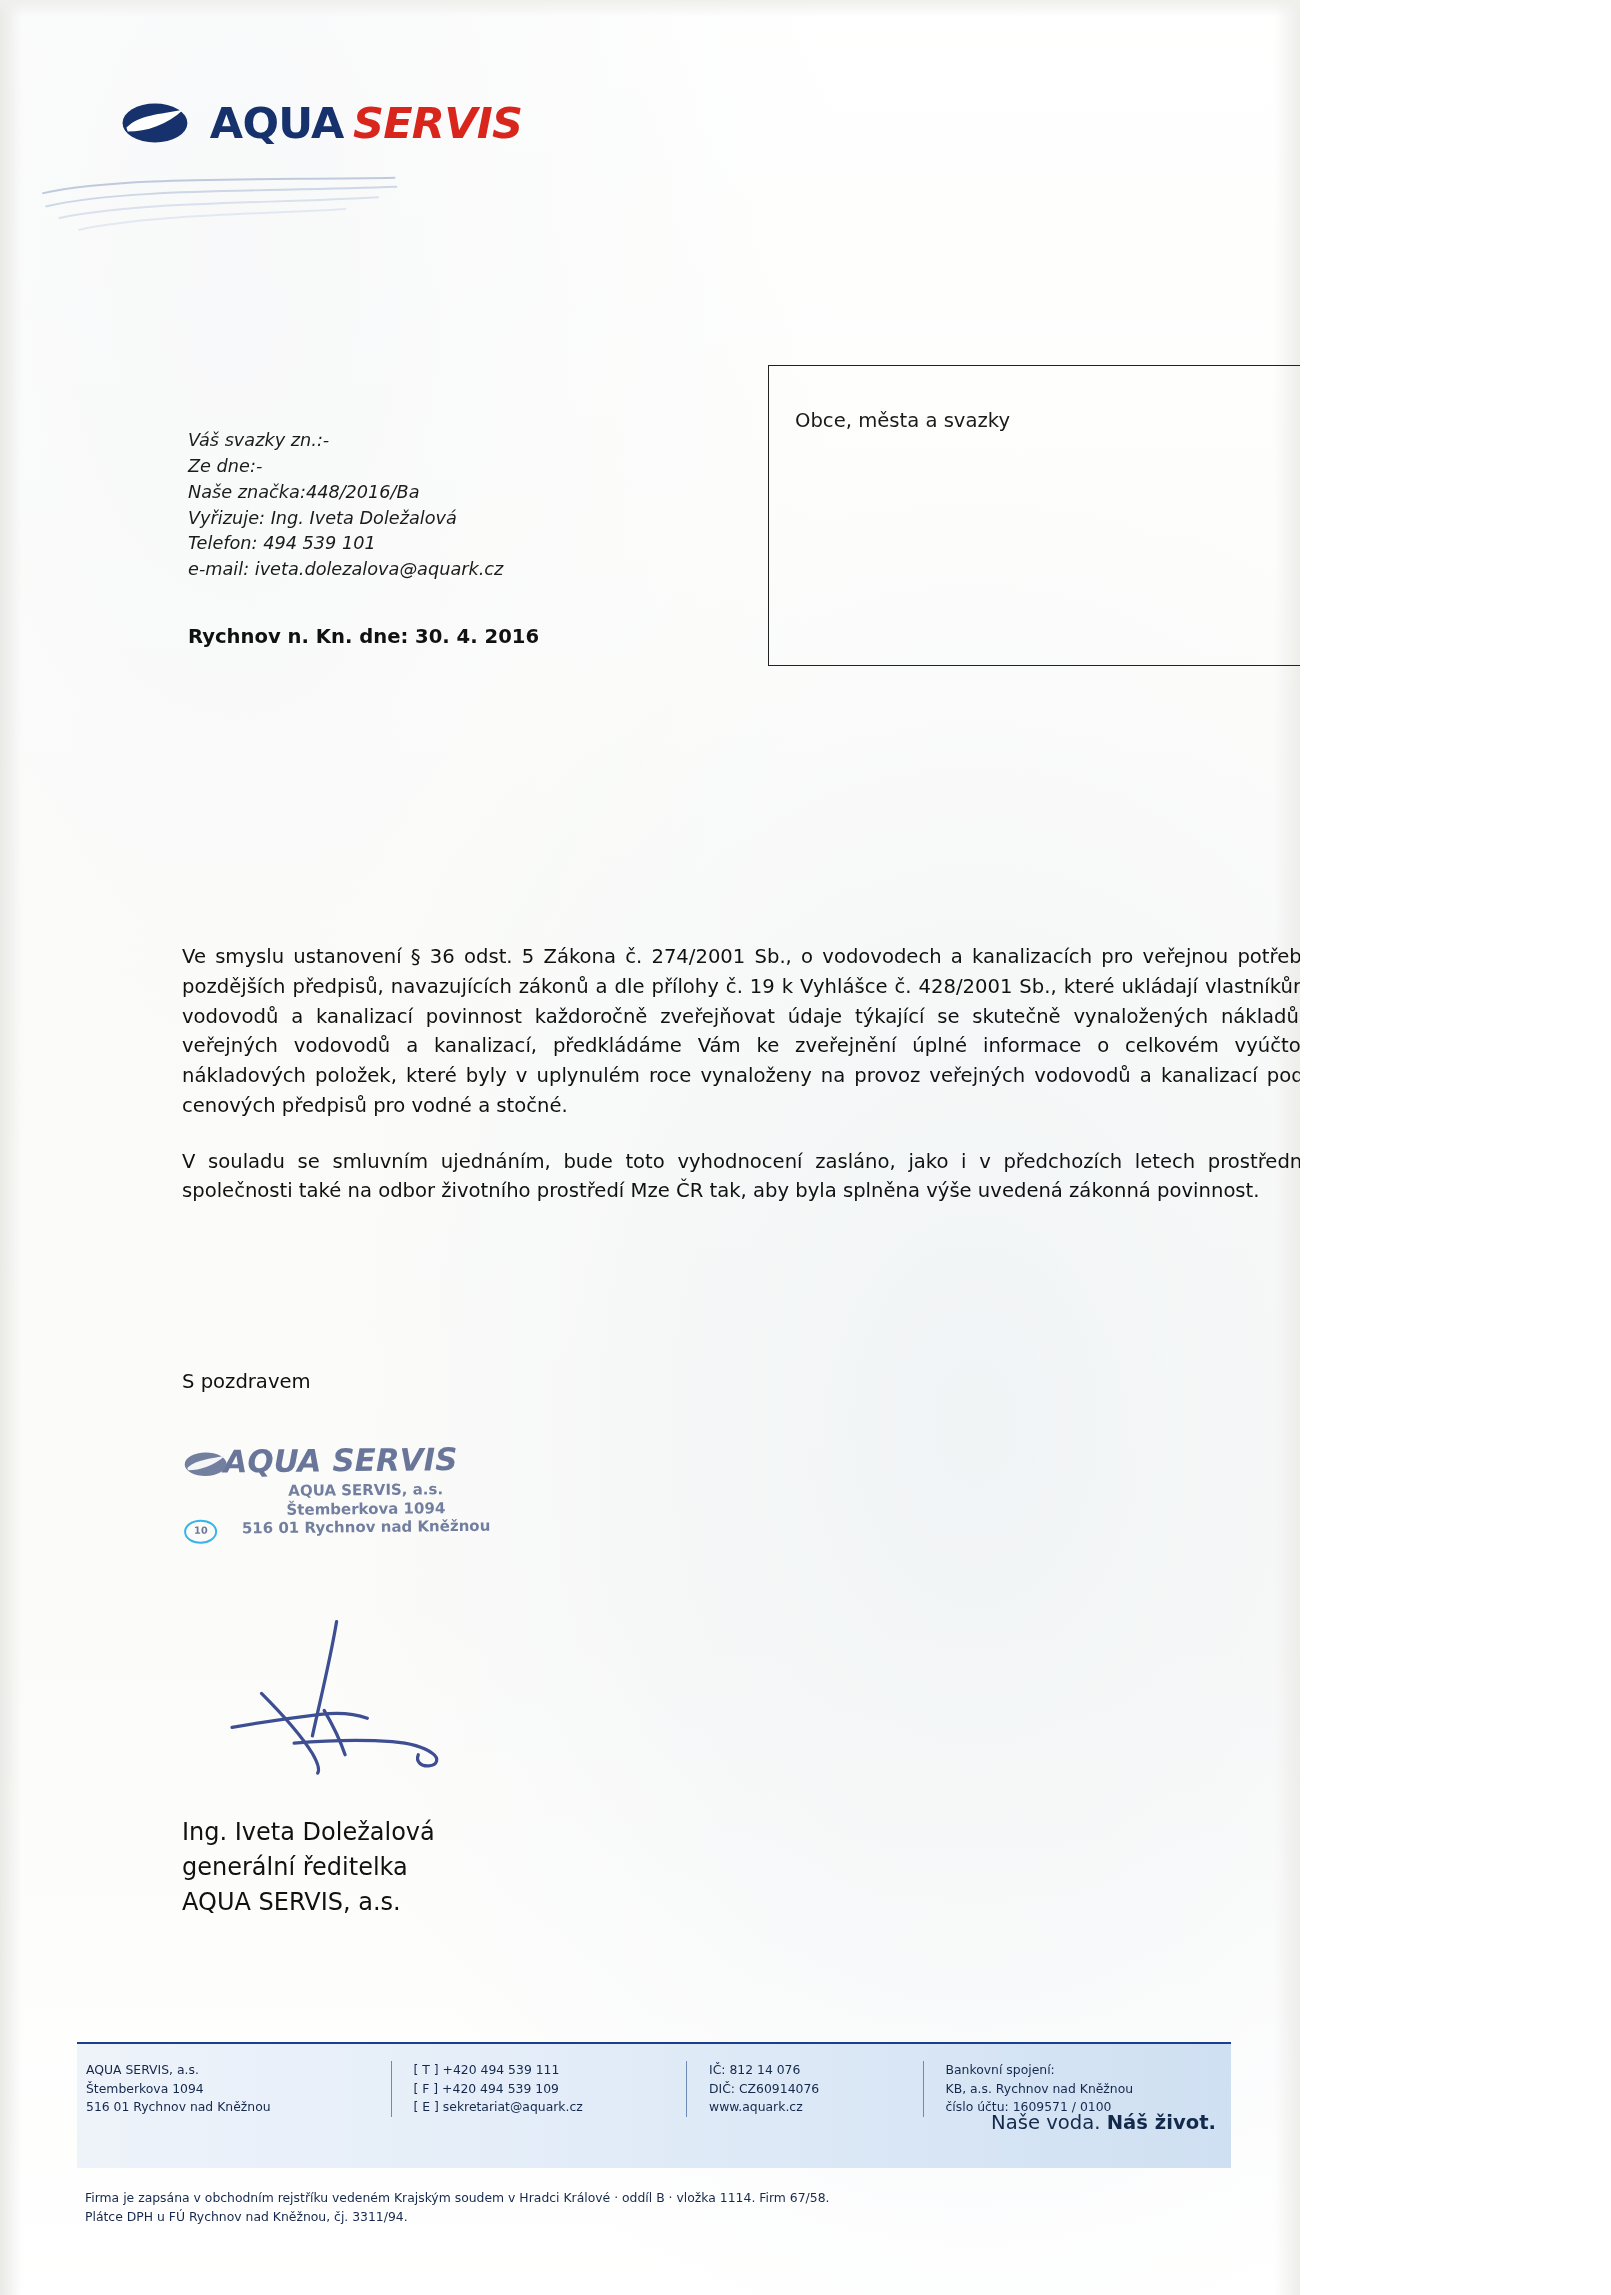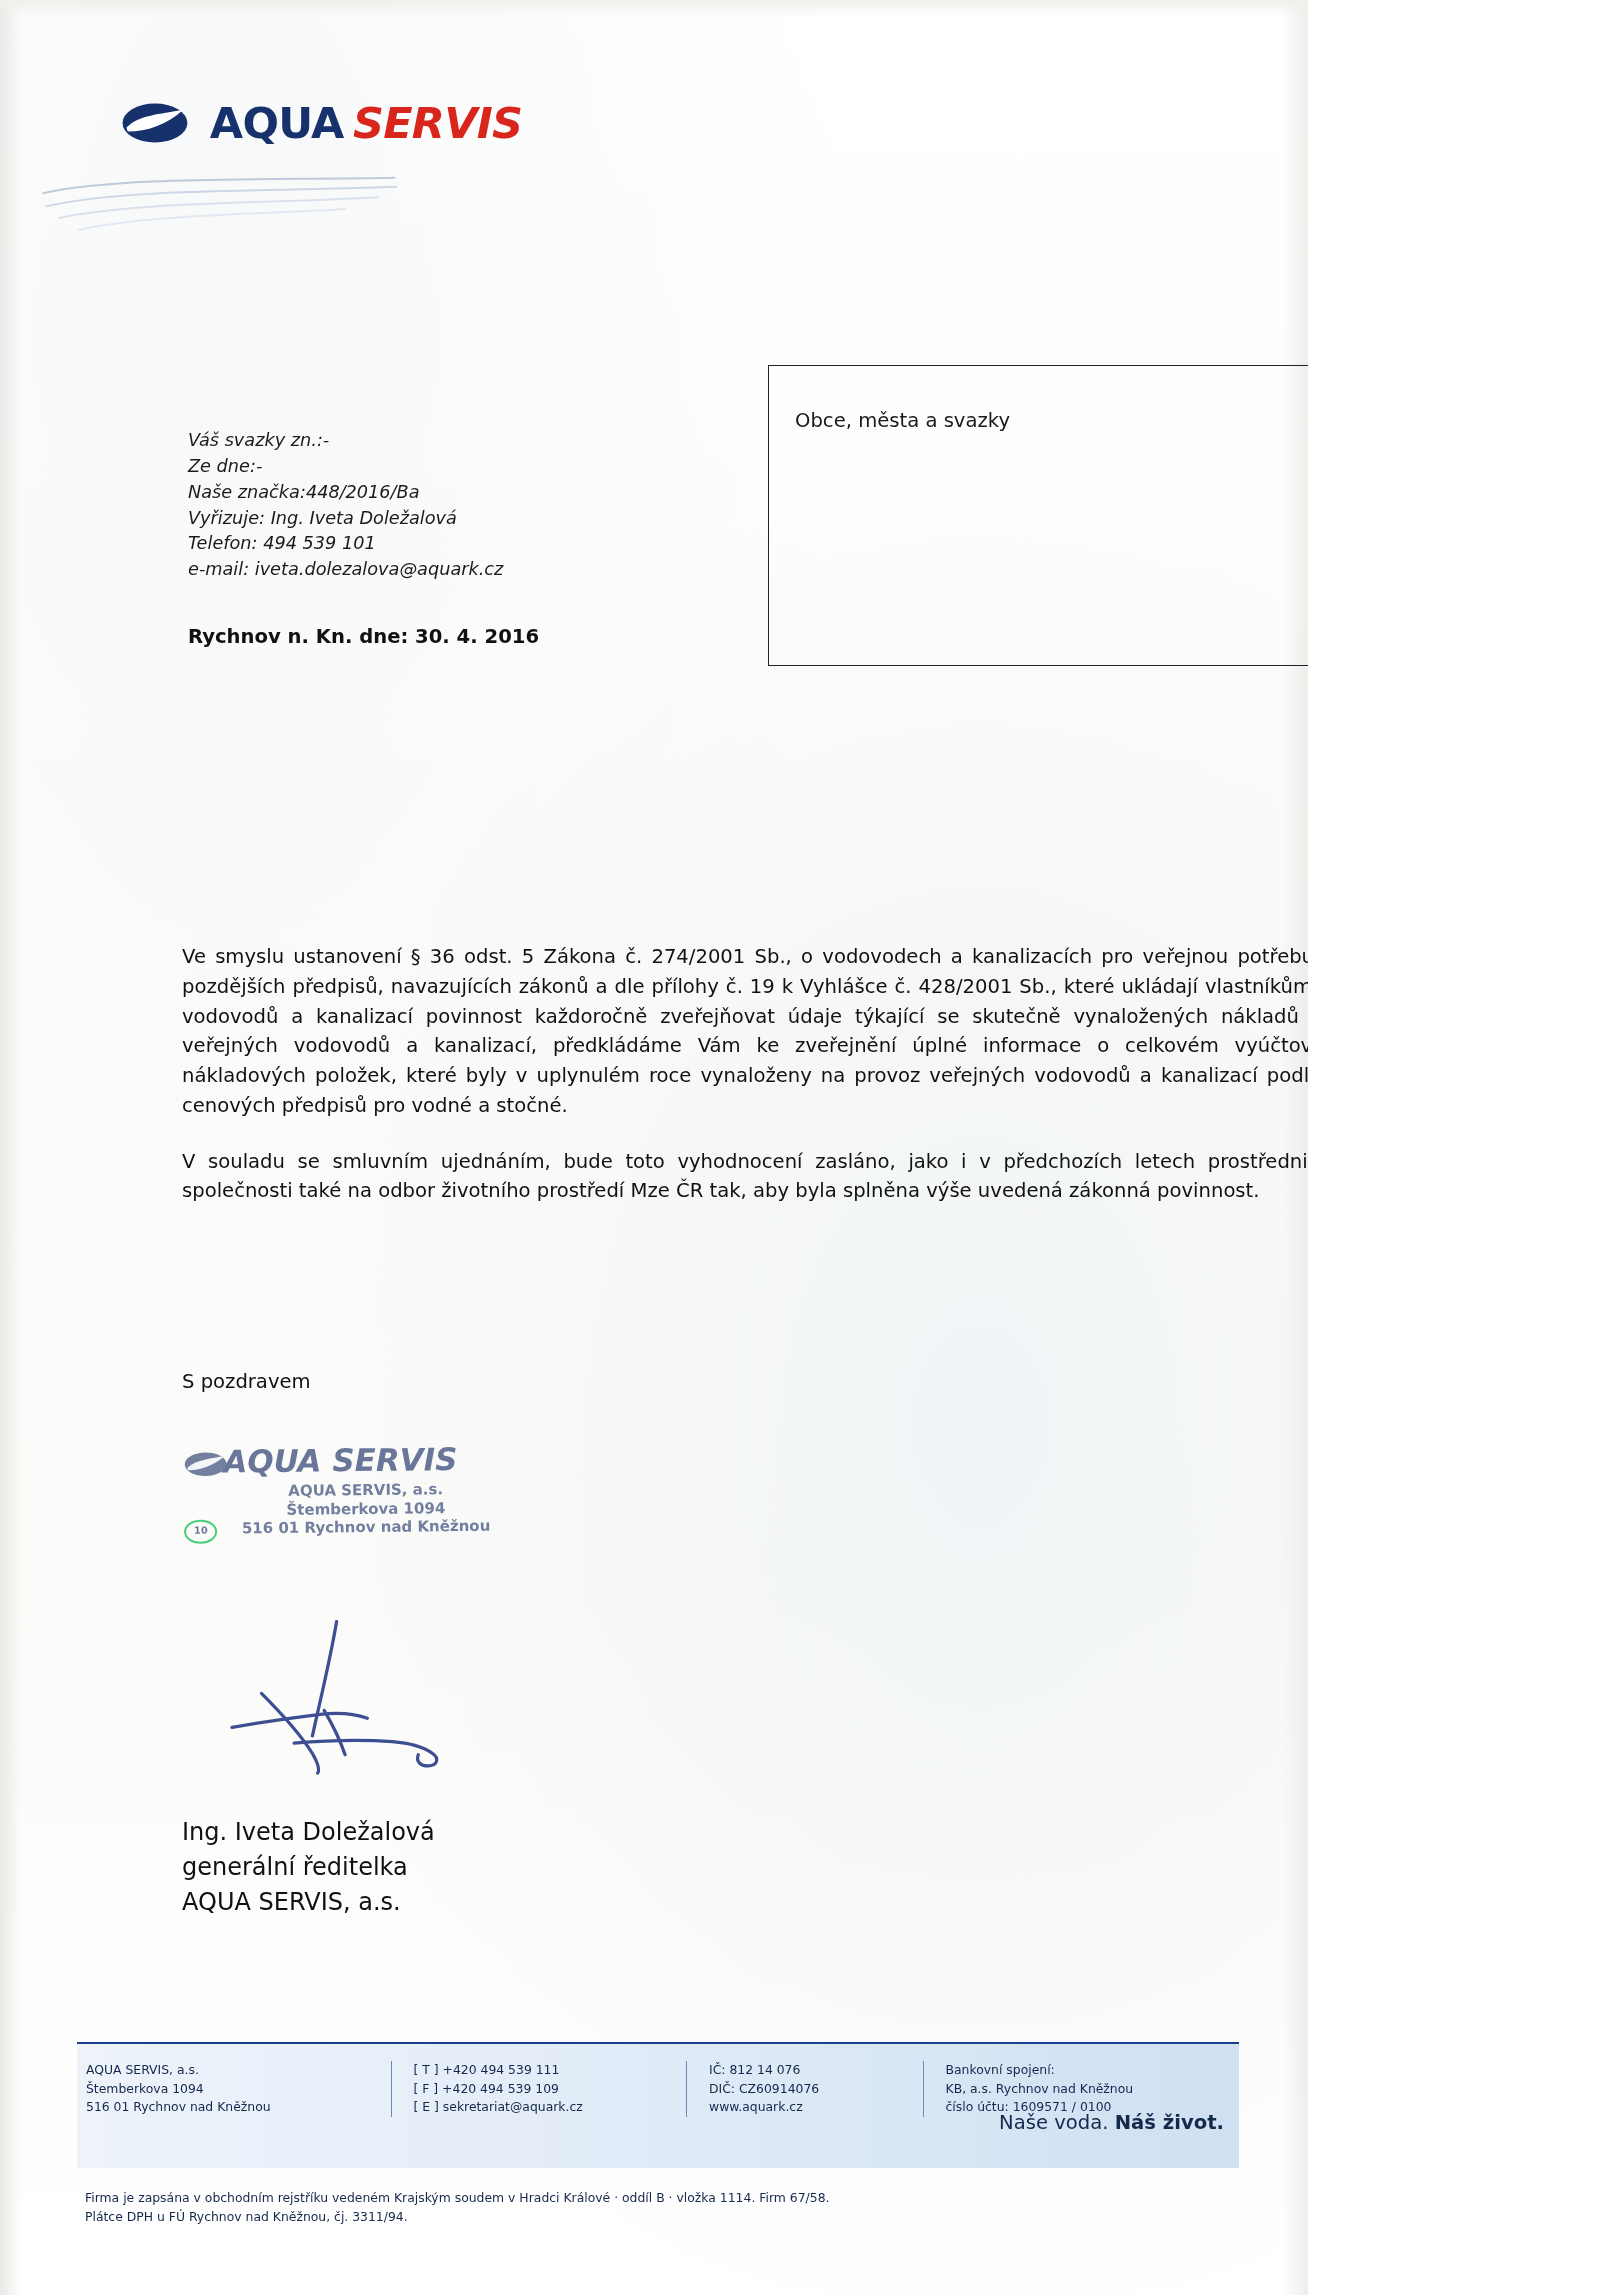--- a/index.html
+++ b/index.html
@@ -9,21 +9,20 @@
   }
   body {
     font-family: "DejaVu Sans", sans-serif;
   }
   .page {
     position: relative;
     width: 1300px;
     height: 2295px;
     background: #fdfdfb;
     overflow: hidden;
-    padding-left: 8px;
   }
   
   .paper-tint {
     position: absolute;
     inset: 0;
     background:
       radial-gradient(ellipse at 75% 62%, rgba(232,238,243,0.55) 0%, rgba(255,255,255,0) 48%),
       radial-gradient(ellipse at 18% 12%, rgba(246,247,248,0.8) 0%, rgba(255,255,255,0) 40%),
       linear-gradient(180deg, #ffffff 0%, #fcfcfa 35%, #fbfbf9 70%, #ffffff 100%);
     pointer-events: none;
@@ -185,21 +184,21 @@
     font-weight: 700;
     line-height: 1.24;
     color: #55648c;
   }
   .stamp-oval {
     position: absolute;
     left: 1.3px;
     top: 73px;
     width: 29px;
     height: 19.6px;
-    border: 2px solid #22c55e;
+    border: 2px solid #0ea5e9;
     border-radius: 50%;
     font-size: 9.8px;
     text-align: center;
     line-height: 18.3px;
     font-weight: 700;
   }
   .stamp-logo-mark {
     position: absolute;
     left: 1.3px;
     top: 2.6px;

